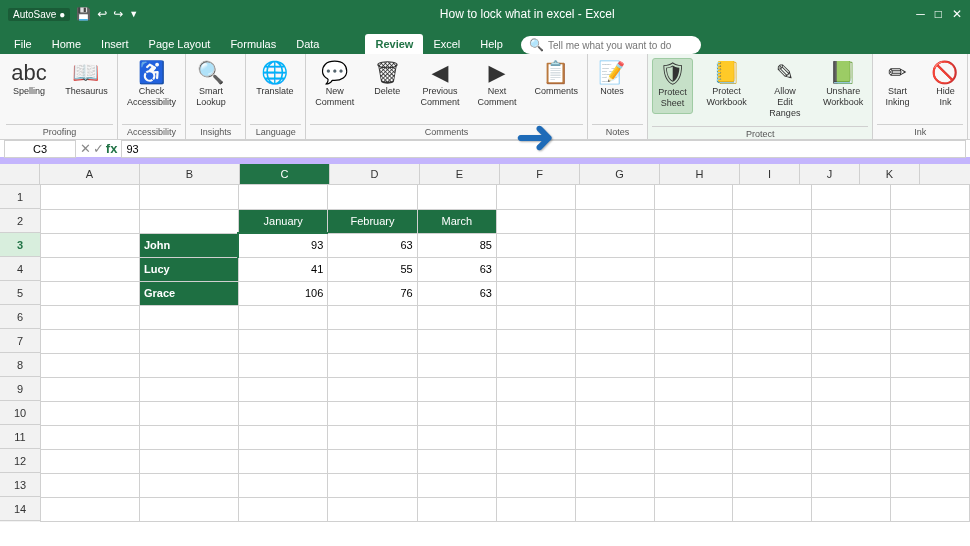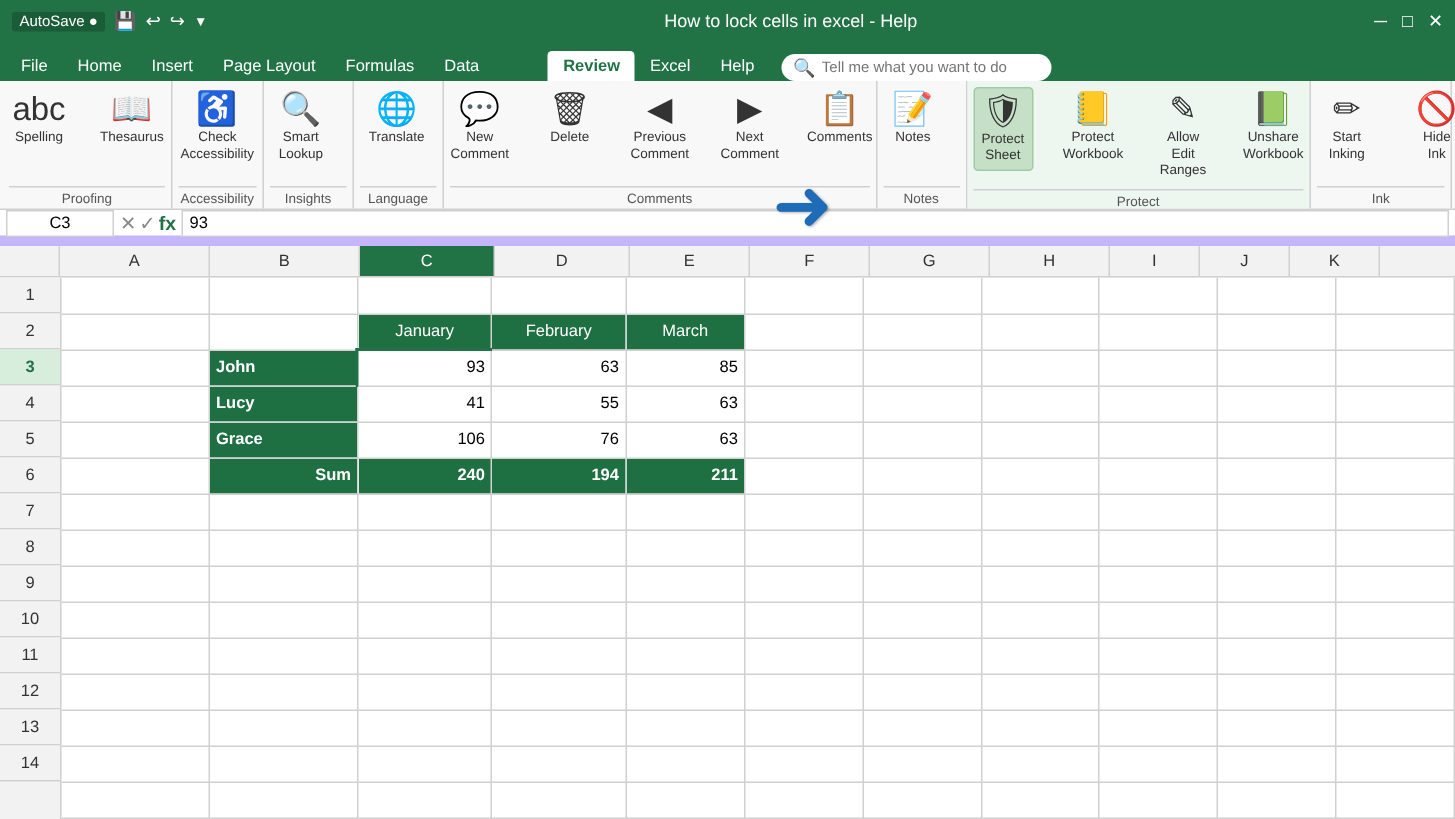--- a/index.html
+++ b/index.html
@@ -56,21 +56,21 @@
       flex-direction: column;
       align-items: stretch;
       border-right: 1px solid #d0d0d0;
       padding: 4px 4px 0 4px;
       min-width: 60px;
     }
     .ribbon-group-content {
       display: flex;
       align-items: flex-start;
       flex: 1;
-      gap: 20px;
+      gap: 8px;
       padding-bottom: 2px;
     }
     .ribbon-group-label {
       text-align: center;
       font-size: 9px;
       color: #555;
       padding: 2px 0;
       border-top: 1px solid #d0d0d0;
       margin-top: 2px;
     }
@@ -237,21 +237,21 @@
 <body>
 
 <div id="title-bar">
   <div class="left">
     <span style="font-size:10px; background:#1a5c37; padding:1px 5px; border-radius:2px;">AutoSave ●</span>
     <span style="cursor:pointer;">💾</span>
     <span style="cursor:pointer;">↩</span>
     <span style="cursor:pointer;">↪</span>
     <span style="cursor:pointer; font-size:9px;">▼</span>
   </div>
-  <div class="title">How to lock cells in excel - Help</div>
+  <div class="title">How to lock what in excel - Excel</div>
   <div class="win-controls">
     <span style="font-size:12px; cursor:pointer;">─</span>
     <span style="font-size:12px; cursor:pointer; margin:0 6px;">□</span>
     <span style="font-size:12px; cursor:pointer;">✕</span>
   </div>
 </div>
 
 <div id="ribbon-tabs">
   <div class="ribbon-tab">File</div>
   <div class="ribbon-tab">Home</div>
@@ -504,33 +504,20 @@
           <td class="data-value">76</td>
           <td class="data-value">63</td>
           <td class="empty"></td>
           <td class="empty"></td>
           <td class="empty"></td>
           <td class="empty"></td>
           <td class="empty"></td>
           <td class="empty"></td>
         </tr>
 
-        <tr>
-          <td class="empty"></td>
-          <td class="data-sum">Sum</td>
-          <td class="data-sum">240</td>
-          <td class="data-sum">194</td>
-          <td class="data-sum">211</td>
-          <td class="empty"></td>
-          <td class="empty"></td>
-          <td class="empty"></td>
-          <td class="empty"></td>
-          <td class="empty"></td>
-          <td class="empty"></td>
-        </tr>
 
         <tr>
               <td class="empty"></td>
               <td class="empty"></td>
               <td class="empty"></td>
               <td class="empty"></td>
               <td class="empty"></td>
               <td class="empty"></td>
               <td class="empty"></td>
               <td class="empty"></td>

